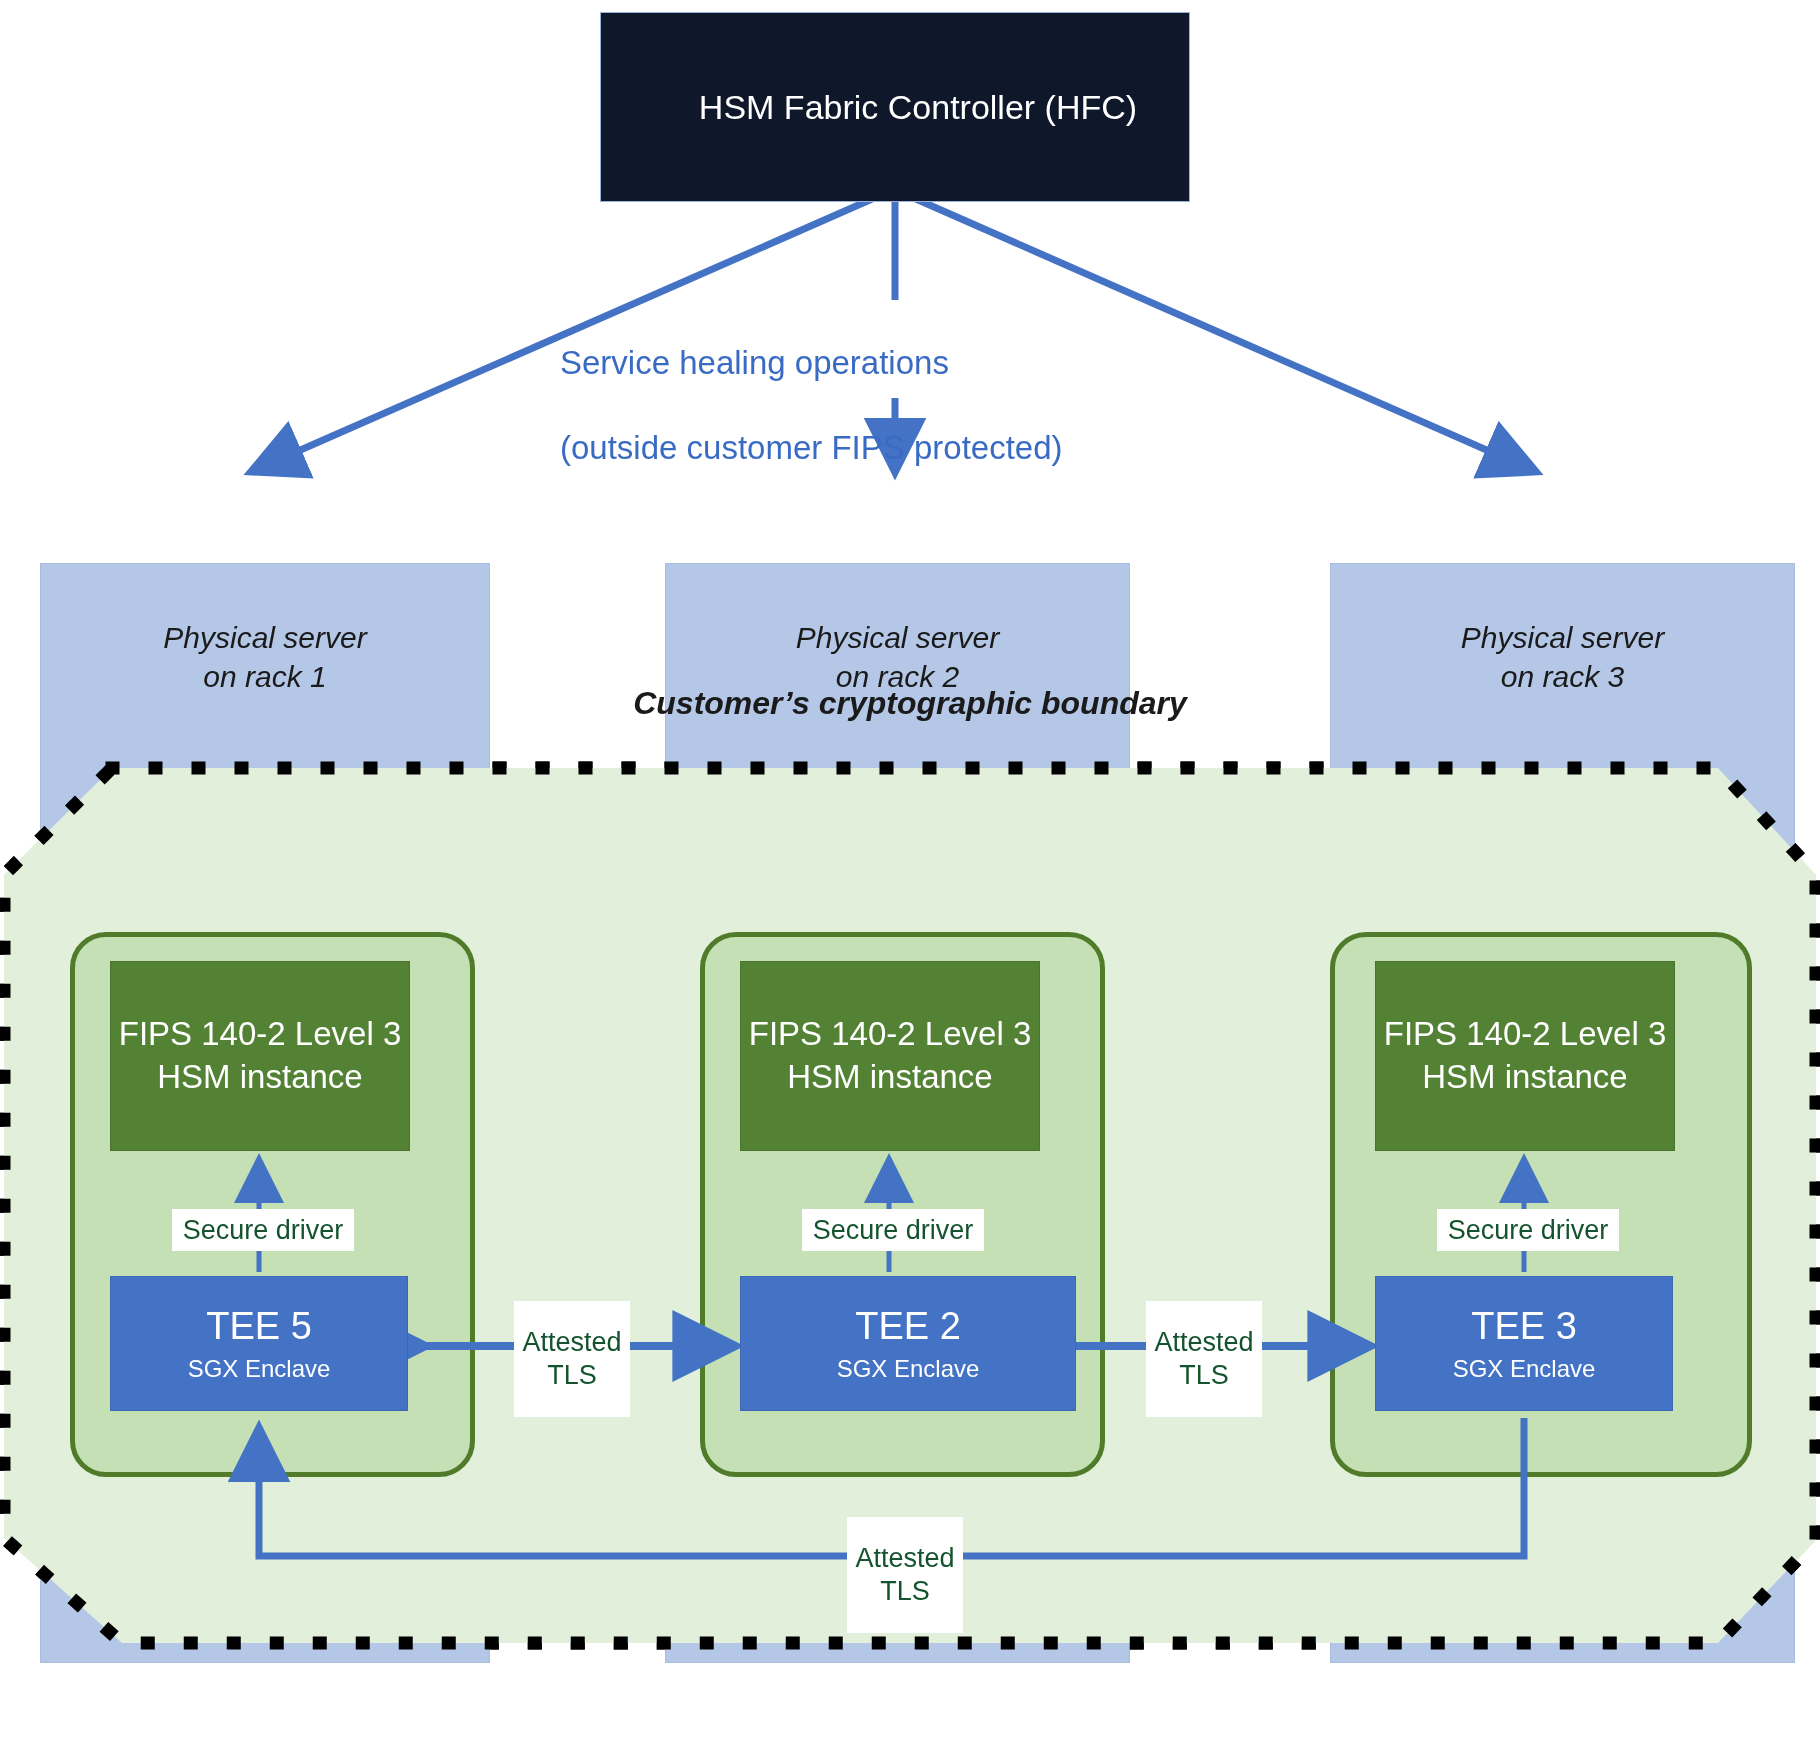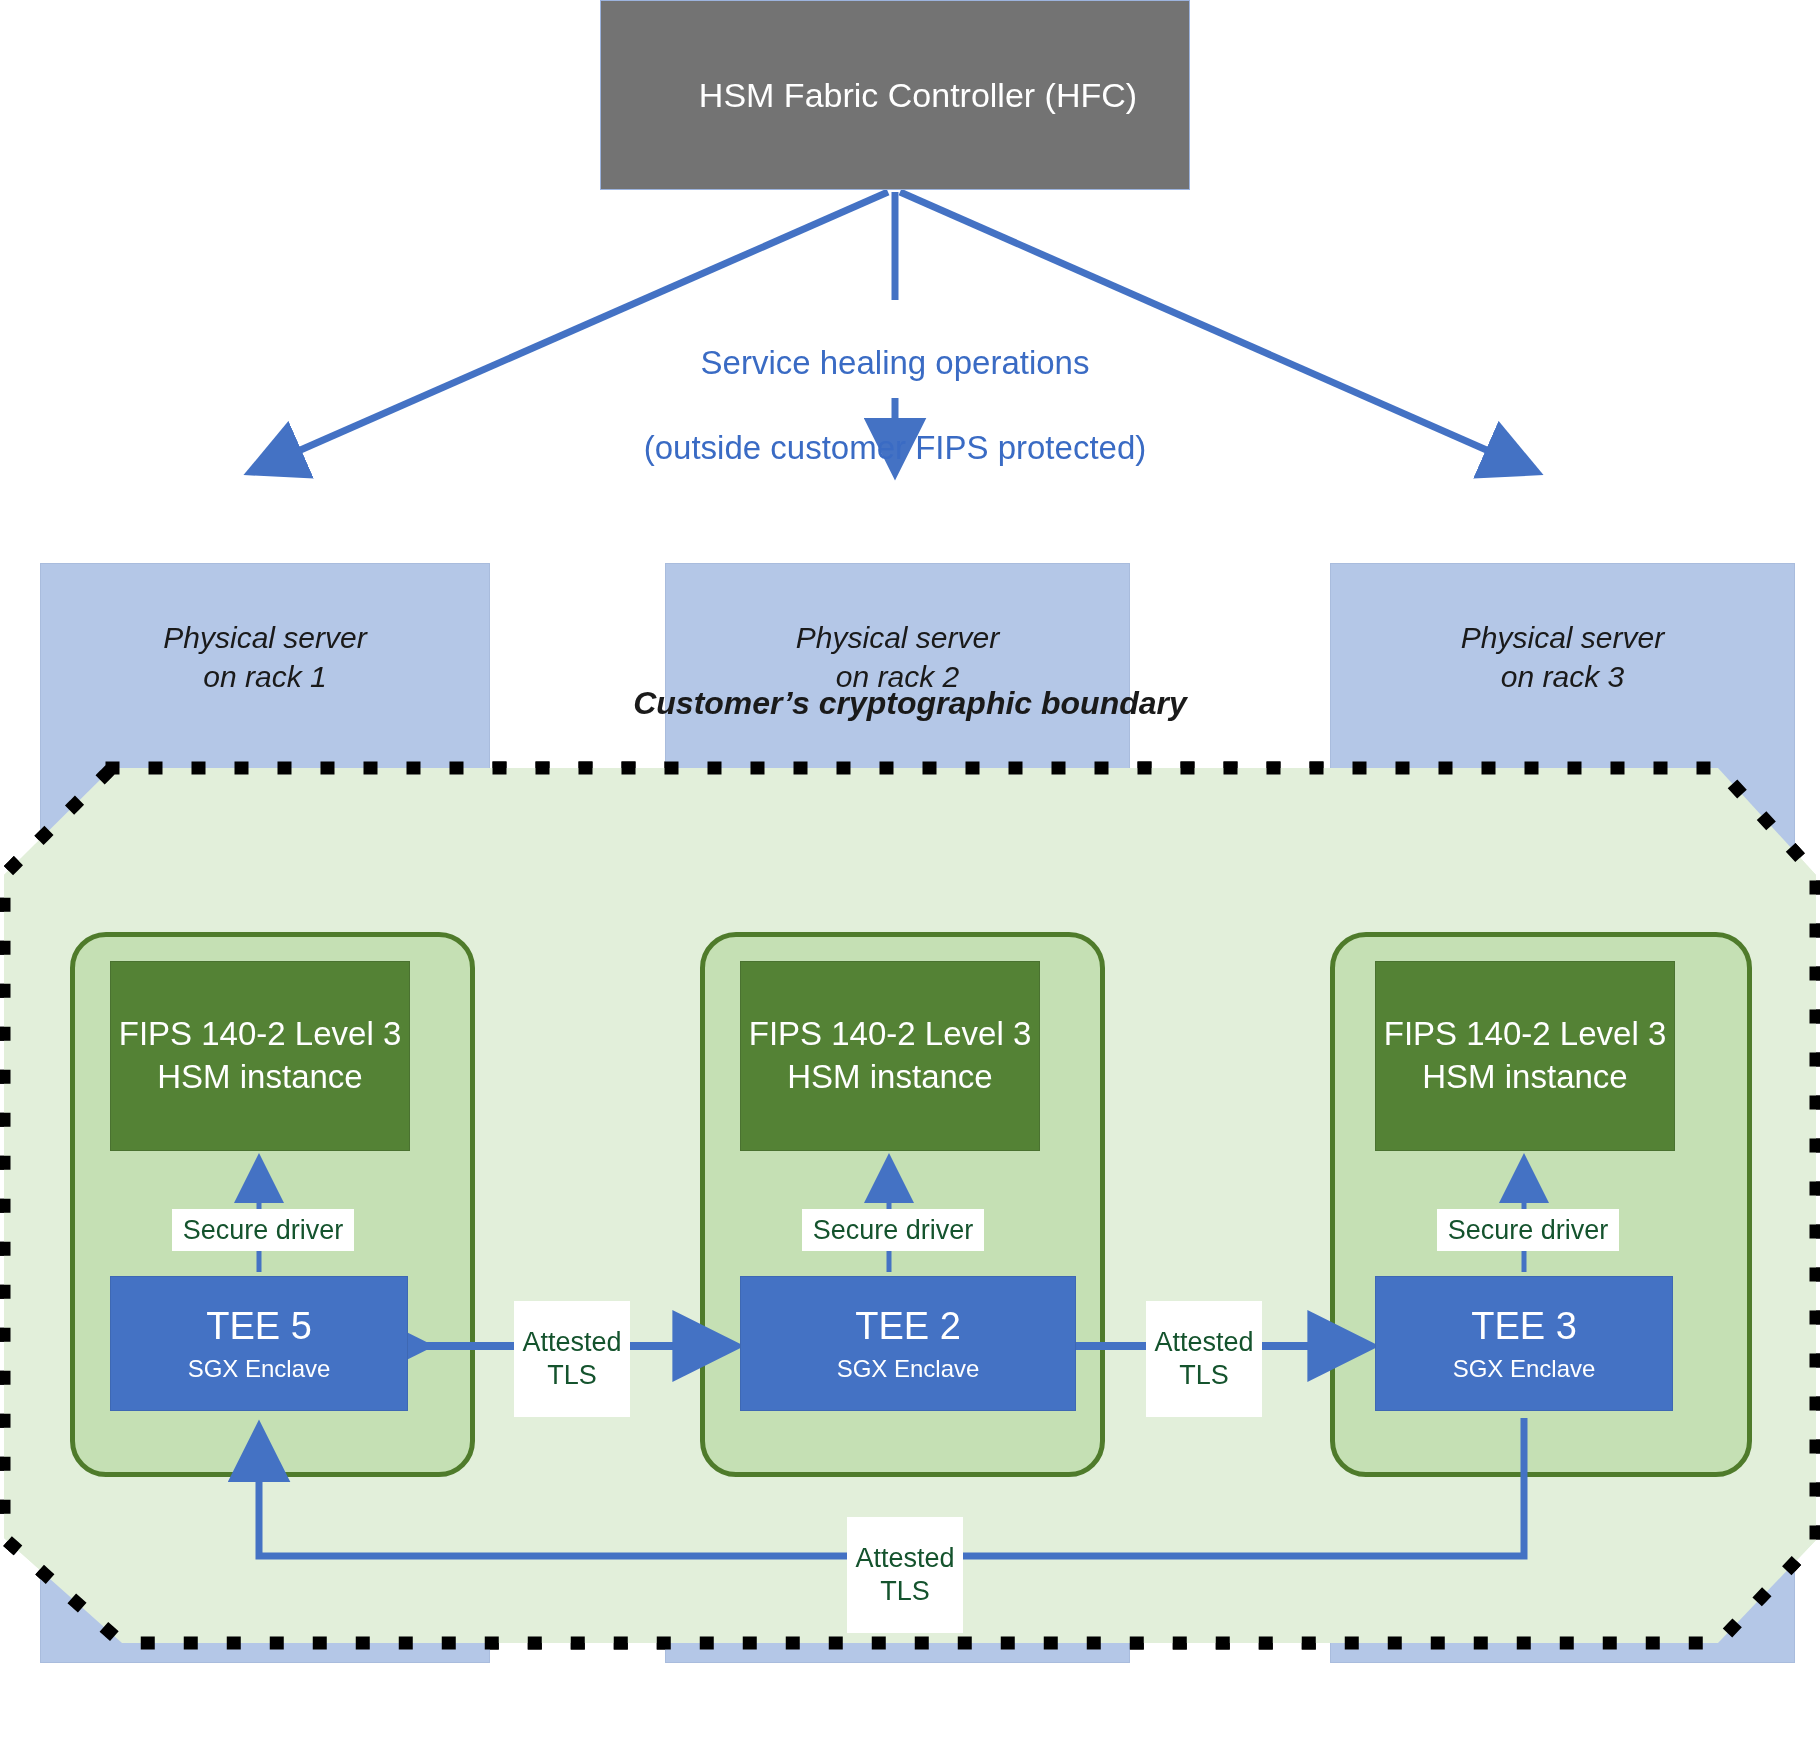--- a/index.html
+++ b/index.html
@@ -28,22 +28,22 @@
     position: absolute;
     box-sizing: border-box;
     display: flex;
     flex-direction: column;
     align-items: center;
     justify-content: center;
     text-align: center;
   }
   
   #hfc-box {
-    left: 600px; top: 0px; width: 590px; height: 190px;
-    background: #737373;
+    left: 600px; top: 12px; width: 590px; height: 190px;
+    background: #0f172a;
     border: 1px solid #9cb3de;
     color: #ffffff;
     font-size: 34px;
     padding-left: 46px;
   }
   
   .server-box {
     background: #B4C7E7;
     border: 1px solid #a9bcdd;
     color: #1a1a1a;
@@ -56,21 +56,21 @@
     padding-top: 54px;
   }
   #server-1 { left: 40px;   width: 450px; }
   #server-2 { left: 665px;  width: 465px; }
   #server-3 { left: 1330px; width: 465px; }
 
   
   .edge-label {
     position: absolute;
     color: #2E5CB8;
-    text-align: center;
+    text-align: left;
     line-height: 1.28;
     white-space: pre-line;
   }
   #healing-label {
     left: 560px; top: 300px; width: 670px;
     font-size: 33px;
     color: #3A6BC4;
   }
   .chip {
     position: absolute;

